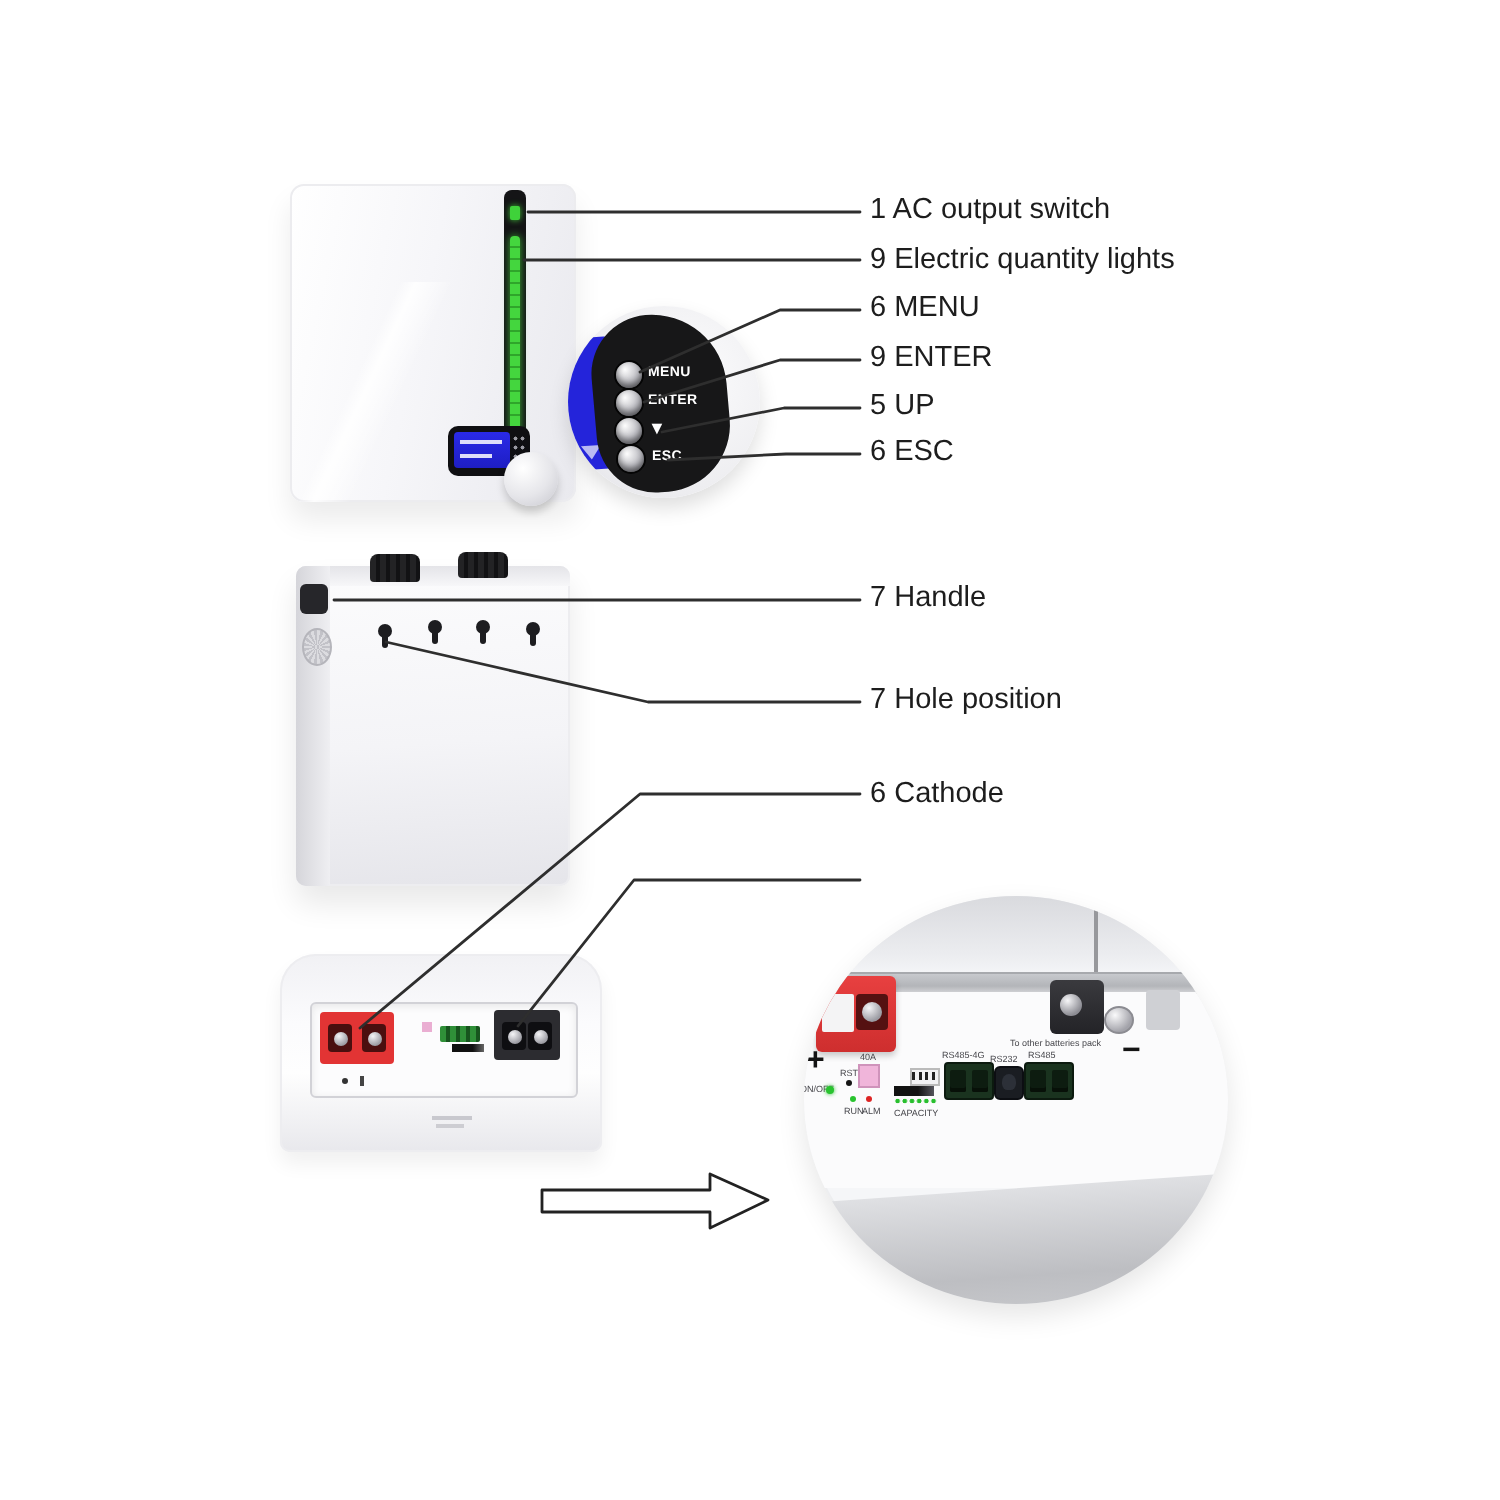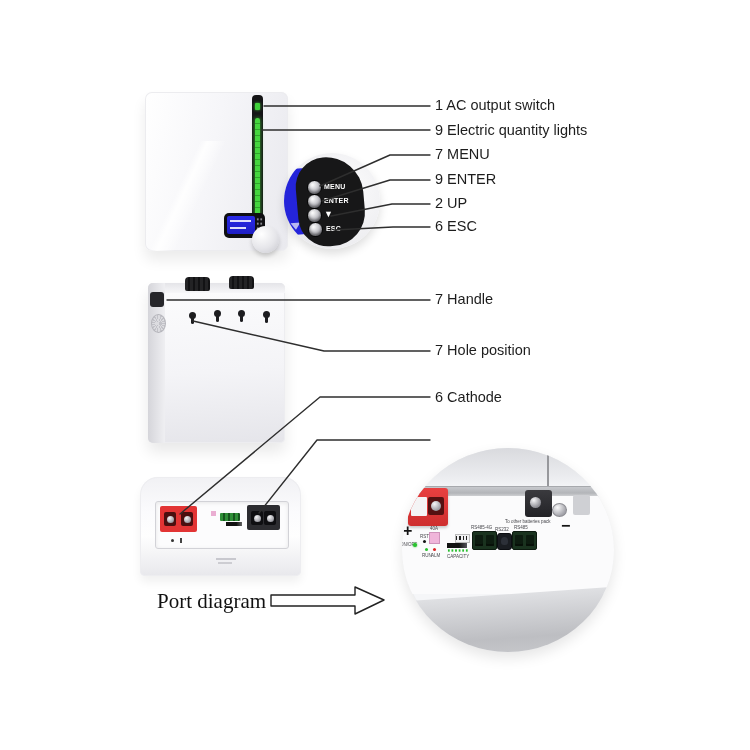--- a/index.html
+++ b/index.html
@@ -263,27 +263,26 @@
 
     <div class="lbl lbl-link">To other batteries pack</div>
     <div class="lbl lbl-rs485g">RS485-4G</div>
     <div class="lbl lbl-rs232">RS232</div>
     <div class="lbl lbl-rs485">RS485</div>
     <div class="pd-rj rj1"></div>
     <div class="pd-rs232"></div>
     <div class="pd-rj rj2"></div>
   </div>
 
-  <div class="caption">Port diagram</div>
 
   <div class="ann a1">1 AC output switch</div>
   <div class="ann a2">9 Electric quantity lights</div>
-  <div class="ann a3">7 MENU</div>
+  <div class="ann a3">6 MENU</div>
   <div class="ann a4">9 ENTER</div>
-  <div class="ann a5">2 UP</div>
+  <div class="ann a5">5 UP</div>
   <div class="ann a6">6 ESC</div>
   <div class="ann a7">7 Handle</div>
   <div class="ann a8">7 Hole position</div>
   <div class="ann a9">6 Cathode</div>
 
   <svg class="overlay" viewBox="0 0 750 750" xmlns="http://www.w3.org/2000/svg">
     <g fill="none" stroke="#2e2e2e" stroke-width="1.4" stroke-linejoin="round" stroke-linecap="round">
       <polyline points="264,106 430,106"></polyline>
       <polyline points="262,130 430,130"></polyline>
       <polyline points="320,186 390,155 430,155"></polyline>

